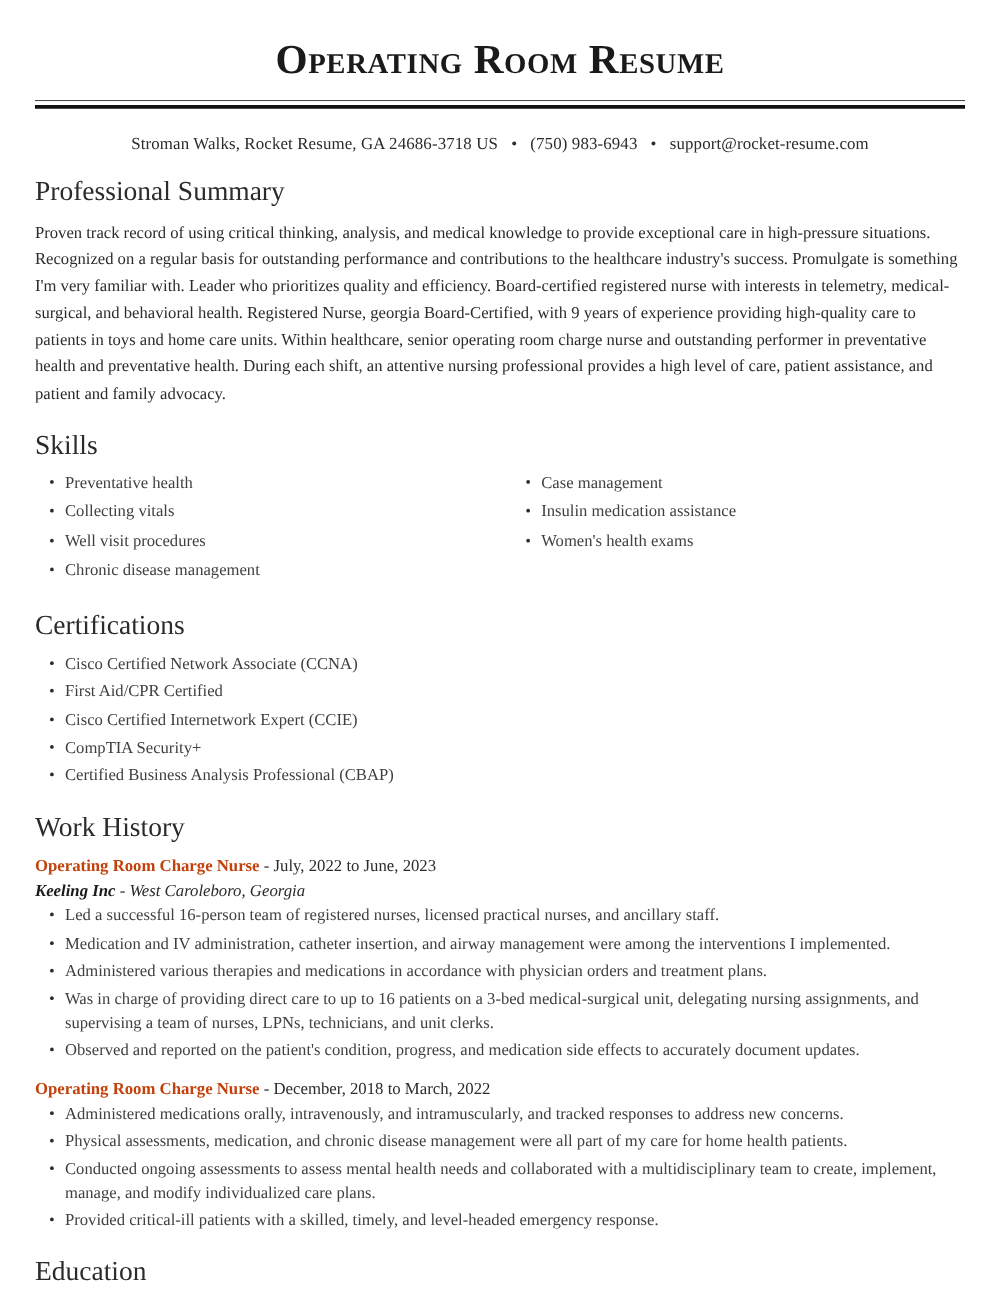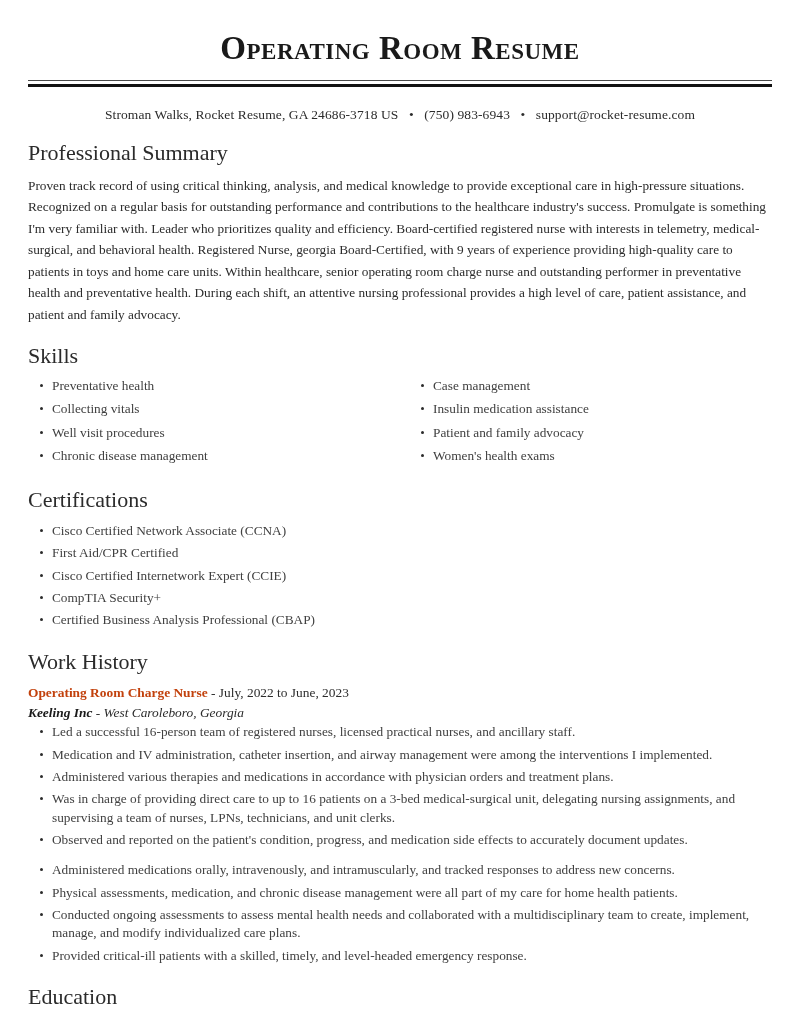--- a/index.html
+++ b/index.html
@@ -204,21 +204,20 @@
           <li><span>Preventative health</span></li>
           <li><span>Collecting vitals</span></li>
           <li><span>Well visit procedures</span></li>
           <li><span>Chronic disease management</span></li>
         </ul>
       </div>
       <div class="skills-col right">
         <ul class="bullets">
           <li><span>Case management</span></li>
           <li><span>Insulin medication assistance</span></li>
-          <li><span>Patient and family advocacy</span></li>
           <li><span>Women's health exams</span></li>
         </ul>
       </div>
     </div>
   </div>
 
   <div class="section section-certifications">
     <h2 class="section-heading">Certifications</h2>
     <ul class="bullets cert-list">
       <li><span>Cisco Certified Network Associate (CCNA)</span></li>
@@ -245,20 +244,25 @@
       <ul class="bullets job-bullets">
         <li><span>Led a successful 16-person team of registered nurses, licensed practical nurses, and ancillary staff.</span></li>
         <li><span>Medication and IV administration, catheter insertion, and airway management were among the interventions I implemented.</span></li>
         <li><span>Administered various therapies and medications in accordance with physician orders and treatment plans.</span></li>
         <li><span>Was in charge of providing direct care to up to 16 patients on a 3-bed medical-surgical unit, delegating nursing assignments, and supervising a team of nurses, LPNs, technicians, and unit clerks.</span></li>
         <li><span>Observed and reported on the patient's condition, progress, and medication side effects to accurately document updates.</span></li>
       </ul>
     </div>
 
     <div class="job">
+      <div class="job-line1">
+        <span class="job-title">Operating Room Charge Nurse</span>
+        <span class="dash">-</span>
+        <span class="job-dates">December, 2018 to March, 2022</span>
+      </div>
       <ul class="bullets job-bullets">
         <li><span>Administered medications orally, intravenously, and intramuscularly, and tracked responses to address new concerns.</span></li>
         <li><span>Physical assessments, medication, and chronic disease management were all part of my care for home health patients.</span></li>
         <li><span>Conducted ongoing assessments to assess mental health needs and collaborated with a multidisciplinary team to create, implement, manage, and modify individualized care plans.</span></li>
         <li><span>Provided critical-ill patients with a skilled, timely, and level-headed emergency response.</span></li>
       </ul>
     </div>
   </div>
 
   <div class="section section-edu">

